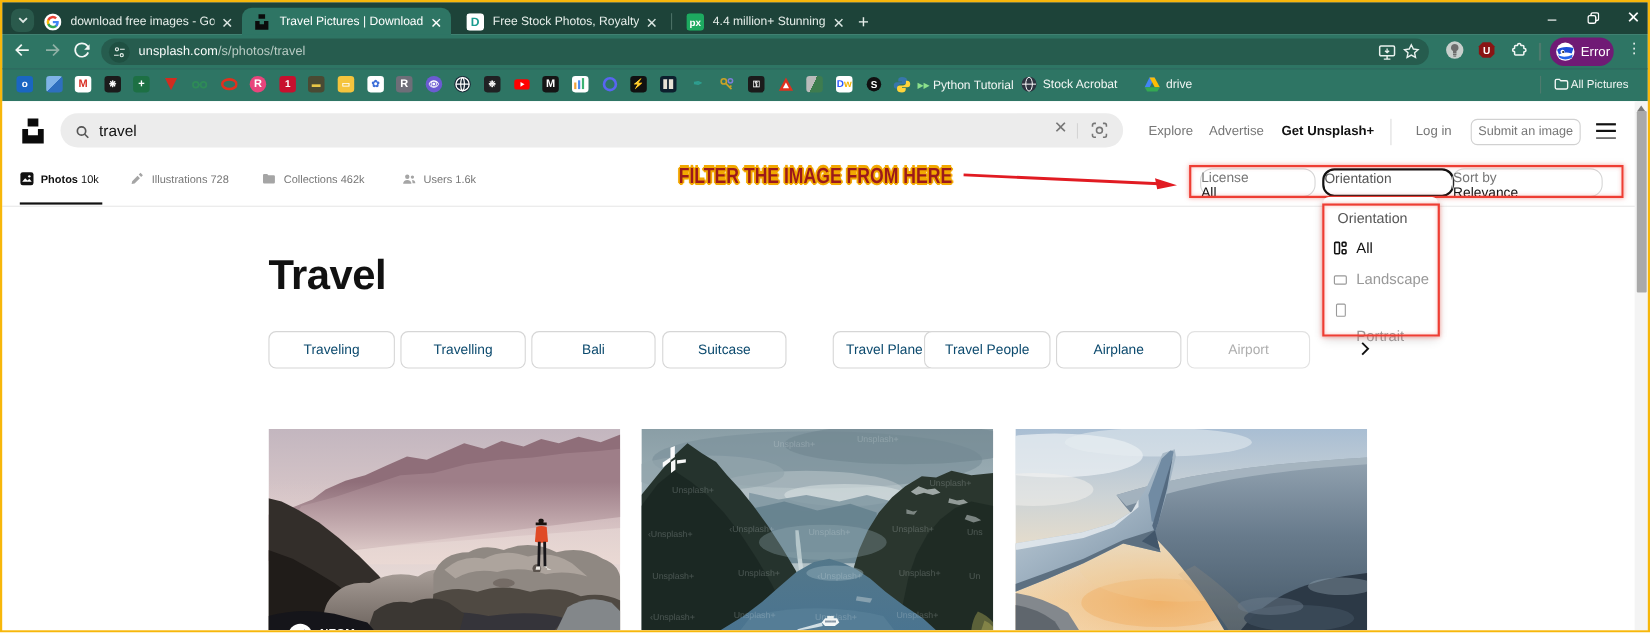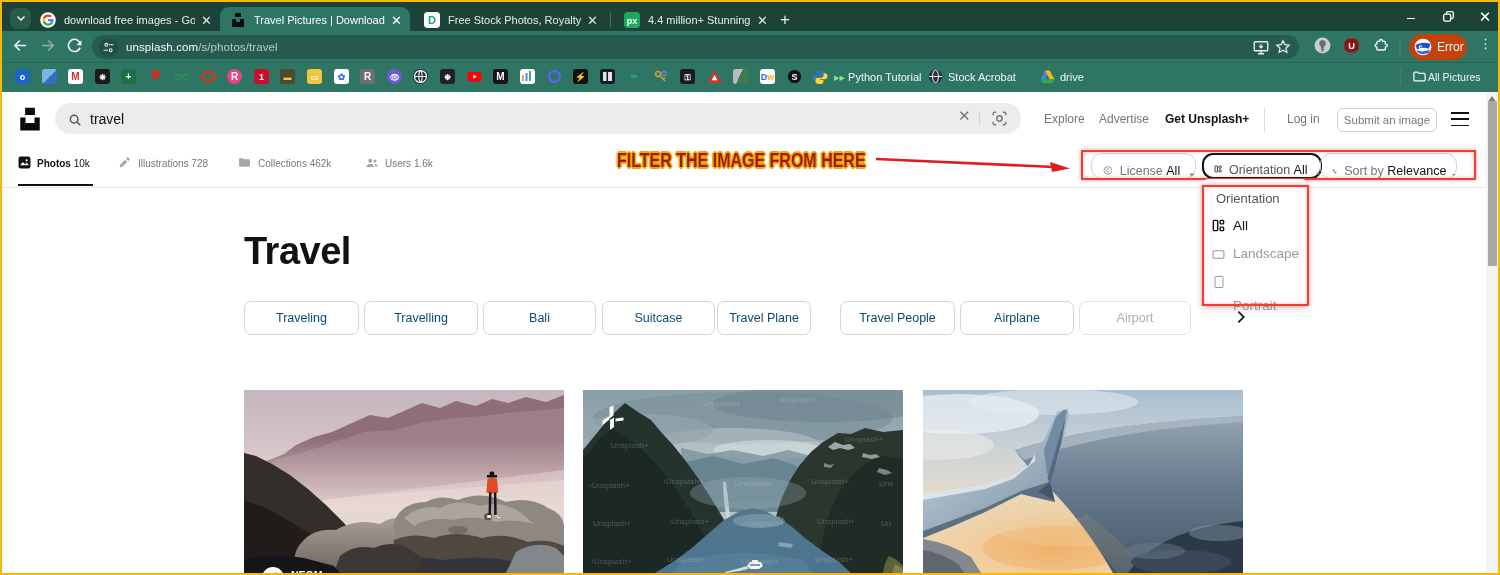--- a/index.html
+++ b/index.html
@@ -39,21 +39,21 @@
 .hnav { position:absolute; top:20px; font-size:12px; color:#767676; }
 #submitbtn { position:absolute; left:1335px; top:16px; width:100px; height:24px; border:1px solid #D1D1D1; border-radius:6px; color:#767676; font-size:11.5px; text-align:center; line-height:22px; }
 #hamb { position:absolute; left:1449px; top:20px; width:18px; }
 #hamb div { height:1.8px; background:#111; margin-bottom:4.5px; }
 
 #tabstrip { position:absolute; left:0; top:48px; width:1486px; height:48px; border-bottom:1px solid #E8E8E8; }
 .pstab { position:absolute; top:66px; white-space:nowrap; font-size:10px; color:#767676; }
 #pstab1 { color:#111; font-weight:bold; }
 #underline { position:absolute; left:16px; top:92px; width:75px; height:2px; background:#111; }
 
-.fpill { position:absolute; top:61px; white-space:nowrap; height:26px; border:1px solid #D6D6D6; border-radius:11px; font-size:12.5px; color:#767676; display:flex; align-items:flex-end; }
+.fpill { position:absolute; top:61px; white-space:nowrap; height:26px; border:1px solid #D6D6D6; border-radius:11px; font-size:12.5px; color:#767676; display:flex; align-items:flex-start;flex-direction:column; }
 #fpill2 { border:2px solid #111; }
 .fb { color:#111; }
 
 #anno { position:absolute; left:615px; top:57px; transform:scaleX(0.8); transform-origin:left top; letter-spacing:-0.2px; font-size:20px; font-weight:bold; color:#9C1A1A; -webkit-text-stroke:0; text-shadow:0 0 2px #F2A900, 0 0 2px #F2A900, 0 0 3px #F2A900, 1px 1px 0 #F2A900, -1px -1px 0 #F2A900, 1px -1px 0 #F2A900, -1px 1px 0 #F2A900, 2px 0 0 #F2A900, -2px 0 0 #F2A900, 0 2px 0 #F2A900, 0 -2px 0 #F2A900; letter-spacing:0px; }
 .redbox { position:absolute; border:2px solid #EE3D33; box-shadow:0 0 4px rgba(238,61,51,.5), inset 0 0 4px rgba(238,61,51,.3); }
 
 #dropdown { position:absolute; left:1201px; top:87px; width:104px; height:127px; background:#fff; border-radius:5px; box-shadow:0 3px 10px rgba(0,0,0,.12); }
 
 #h1 { position:absolute; left:242px; top:138px; font-size:38px; font-weight:bold; color:#111; letter-spacing:-0.5px; }
 
@@ -149,21 +149,21 @@
       <rect x="10.4" y="18.4" width="3.2" height="1.2" fill="#6d6d6d"></rect>
     </svg></div>
 <div class="navic" style="left:1343px; top:37px;"><svg width="17" height="17" viewBox="0 0 24 24">
       <path d="M7 2h10l5 5v10l-5 5H7l-5-5V7z" fill="#8A1414"></path>
       <text x="12" y="17" font-size="13" font-weight="bold" fill="#fff" text-anchor="middle" font-family="Liberation Sans">U</text>
     </svg></div>
 <div class="navic" style="left:1372px; top:37px;"><svg width="17" height="17" viewBox="0 0 24 24" fill="none" stroke="#F2F7F5" stroke-width="2">
       <path d="M8.2 6.2h2c.4 0 .6-.25.6-.65a2.05 2.05 0 0 1 4.1 0c0 .4.2.65.6.65h2a1.3 1.3 0 0 1 1.3 1.3v2c0 .4.25.6.65.6a2.05 2.05 0 0 1 0 4.1c-.4 0-.65.2-.65.6v2.3a1.3 1.3 0 0 1-1.3 1.3H8.2a1.3 1.3 0 0 1-1.3-1.3v-2.6c0-.35-.2-.55-.55-.55a1.95 1.95 0 0 1 0-3.9c.35 0 .55-.2.55-.55V7.5a1.3 1.3 0 0 1 1.3-1.3z"></path>
     </svg></div>
 <div style="position:absolute; left:1399px; top:39px; width:1.5px; height:16px; background:#4E7A6E;"></div>
-<div style="position:absolute; left:1409px; top:34px; width:58px; height:26px; border-radius:13px; background:#c2410c;">
+<div style="position:absolute; left:1409px; top:34px; width:58px; height:26px; border-radius:13px; background:#701a75;">
   <svg width="20" height="20" viewBox="0 0 24 24" style="margin:3px 0 0 4px;">
       <circle cx="12" cy="12" r="10" fill="#fff"></circle>
       <path d="M3 10c4-3 10-4 18-2l-2 6c-6-2-10-1-14 1z" fill="#1D4ED8"></path>
       <path d="M4 16c5 2 10 2 16-1l-1 4c-5 2-9 2-13 0z" fill="#2563EB"></path>
       <circle cx="9" cy="12" r="2.2" fill="#fff"></circle>
       <circle cx="9.6" cy="12.3" r="1" fill="#111"></circle>
     </svg>
   <span style="position:absolute; left:28px; top:6px; color:#fff; font-size:12px;">Error</span>
 </div>
 <div class="navic" style="left:1479px; top:36px; color:#F2F7F5; font-size:13px; letter-spacing:0;">⋮</div>
@@ -363,21 +363,21 @@
     <div style="position:absolute; left:30px; top:95px; font-size:13.5px; color:#999;margin-top:24px;">Portrait</div>
   </div>
   <div class="redbox" style="left:1200px; top:93px; width:107px; height:121px;"></div>
 
   <div id="h1">Travel</div>
 
   <div class="sbtn" style="left:242px; width:115px;">Traveling</div>
   <div class="sbtn" style="left:362px; width:114px;">Travelling</div>
   <div class="sbtn" style="left:481px; width:113px;">Bali</div>
   <div class="sbtn" style="left:600px; width:113px;">Suitcase</div>
-  <div class="sbtn" style="left:715px; width:94px;">Travel Plane</div>
+  <div class="sbtn" style="left:755px; width:94px;">Travel Plane</div>
   <div class="sbtn" style="left:838px; width:115px;">Travel People</div>
   <div class="sbtn" style="left:958px; width:114px;">Airplane</div>
   <div class="sbtn" style="left:1077px; width:112px; color:#AEAEAE; border-color:#E2E2E2;">Airport</div>
   <svg style="position:absolute; left:1231px; top:217px;" width="16" height="16" viewBox="0 0 24 24" fill="none" stroke="#111" stroke-width="2.6">
       <path d="M8 4l8 8-8 8"></path>
     </svg>
 
   <div class="photo" style="left:242px;" id="ph1">
   <svg width="320" height="183" viewBox="0 0 320 183">
     <defs>

